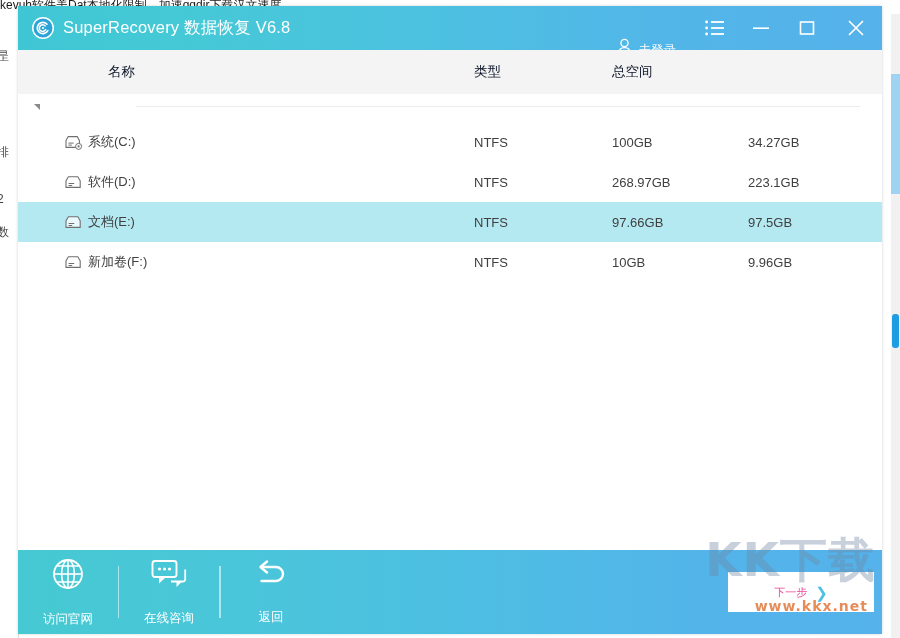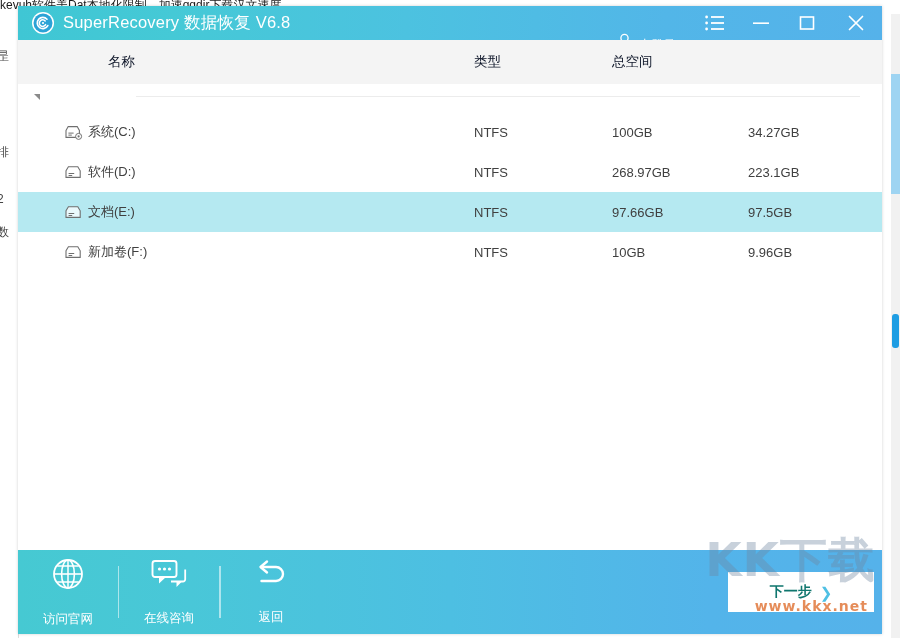--- a/index.html
+++ b/index.html
@@ -36,21 +36,21 @@
   
   #app{
     position:absolute;left:18px;top:6px;width:864px;height:628px;
     background:#ffffff;
     box-shadow:0 0 3px rgba(0,0,0,.18);
     overflow:hidden;
   }
 
   
   #titlebar{
-    position:relative;height:34px;
+    position:relative;height:44px;
     background:linear-gradient(to right,#3fc6d4 0%,#45c9d6 18%,#4cc2e0 45%,#52b6e8 75%,#55b2ea 100%);
     display:flex;align-items:center;
   }
   #logo{
     width:22px;height:22px;border-radius:50%;
     margin-left:14px;margin-right:9px;
     background:#ffffff;
     display:flex;align-items:center;justify-content:center;
     flex:none;
   }
@@ -124,21 +124,21 @@
     position:relative;
   }
   .tool .tlabel{font-size:12.5px;color:#ffffff;white-space:nowrap;}
   .tool svg{display:block;}
   .tdiv{width:1px;height:52px;background:rgba(255,255,255,.55);}
   #nextbtn{
     position:absolute;right:8px;top:22px;width:146px;height:40px;
     background:#ffffff;display:flex;align-items:center;justify-content:center;gap:8px;
     cursor:default;
   }
-  #nextbtn .nlabel{font-size:14px;color:#0f766e;white-space:nowrap;font-weight:bold;}
+  #nextbtn .nlabel{font-size:11px;color:#ec4899;white-space:nowrap;}
   #nextbtn .narrow{font-size:15px;color:#4fc0e4;line-height:1;}
 
   
   #wm{
     position:absolute;right:6px;bottom:18px;width:240px;height:96px;
     pointer-events:none;
   }
   #wm .wm-big{
     position:absolute;right:18px;bottom:28px;
     font-size:47px;font-weight:bold;color:rgba(110,135,160,.38);

